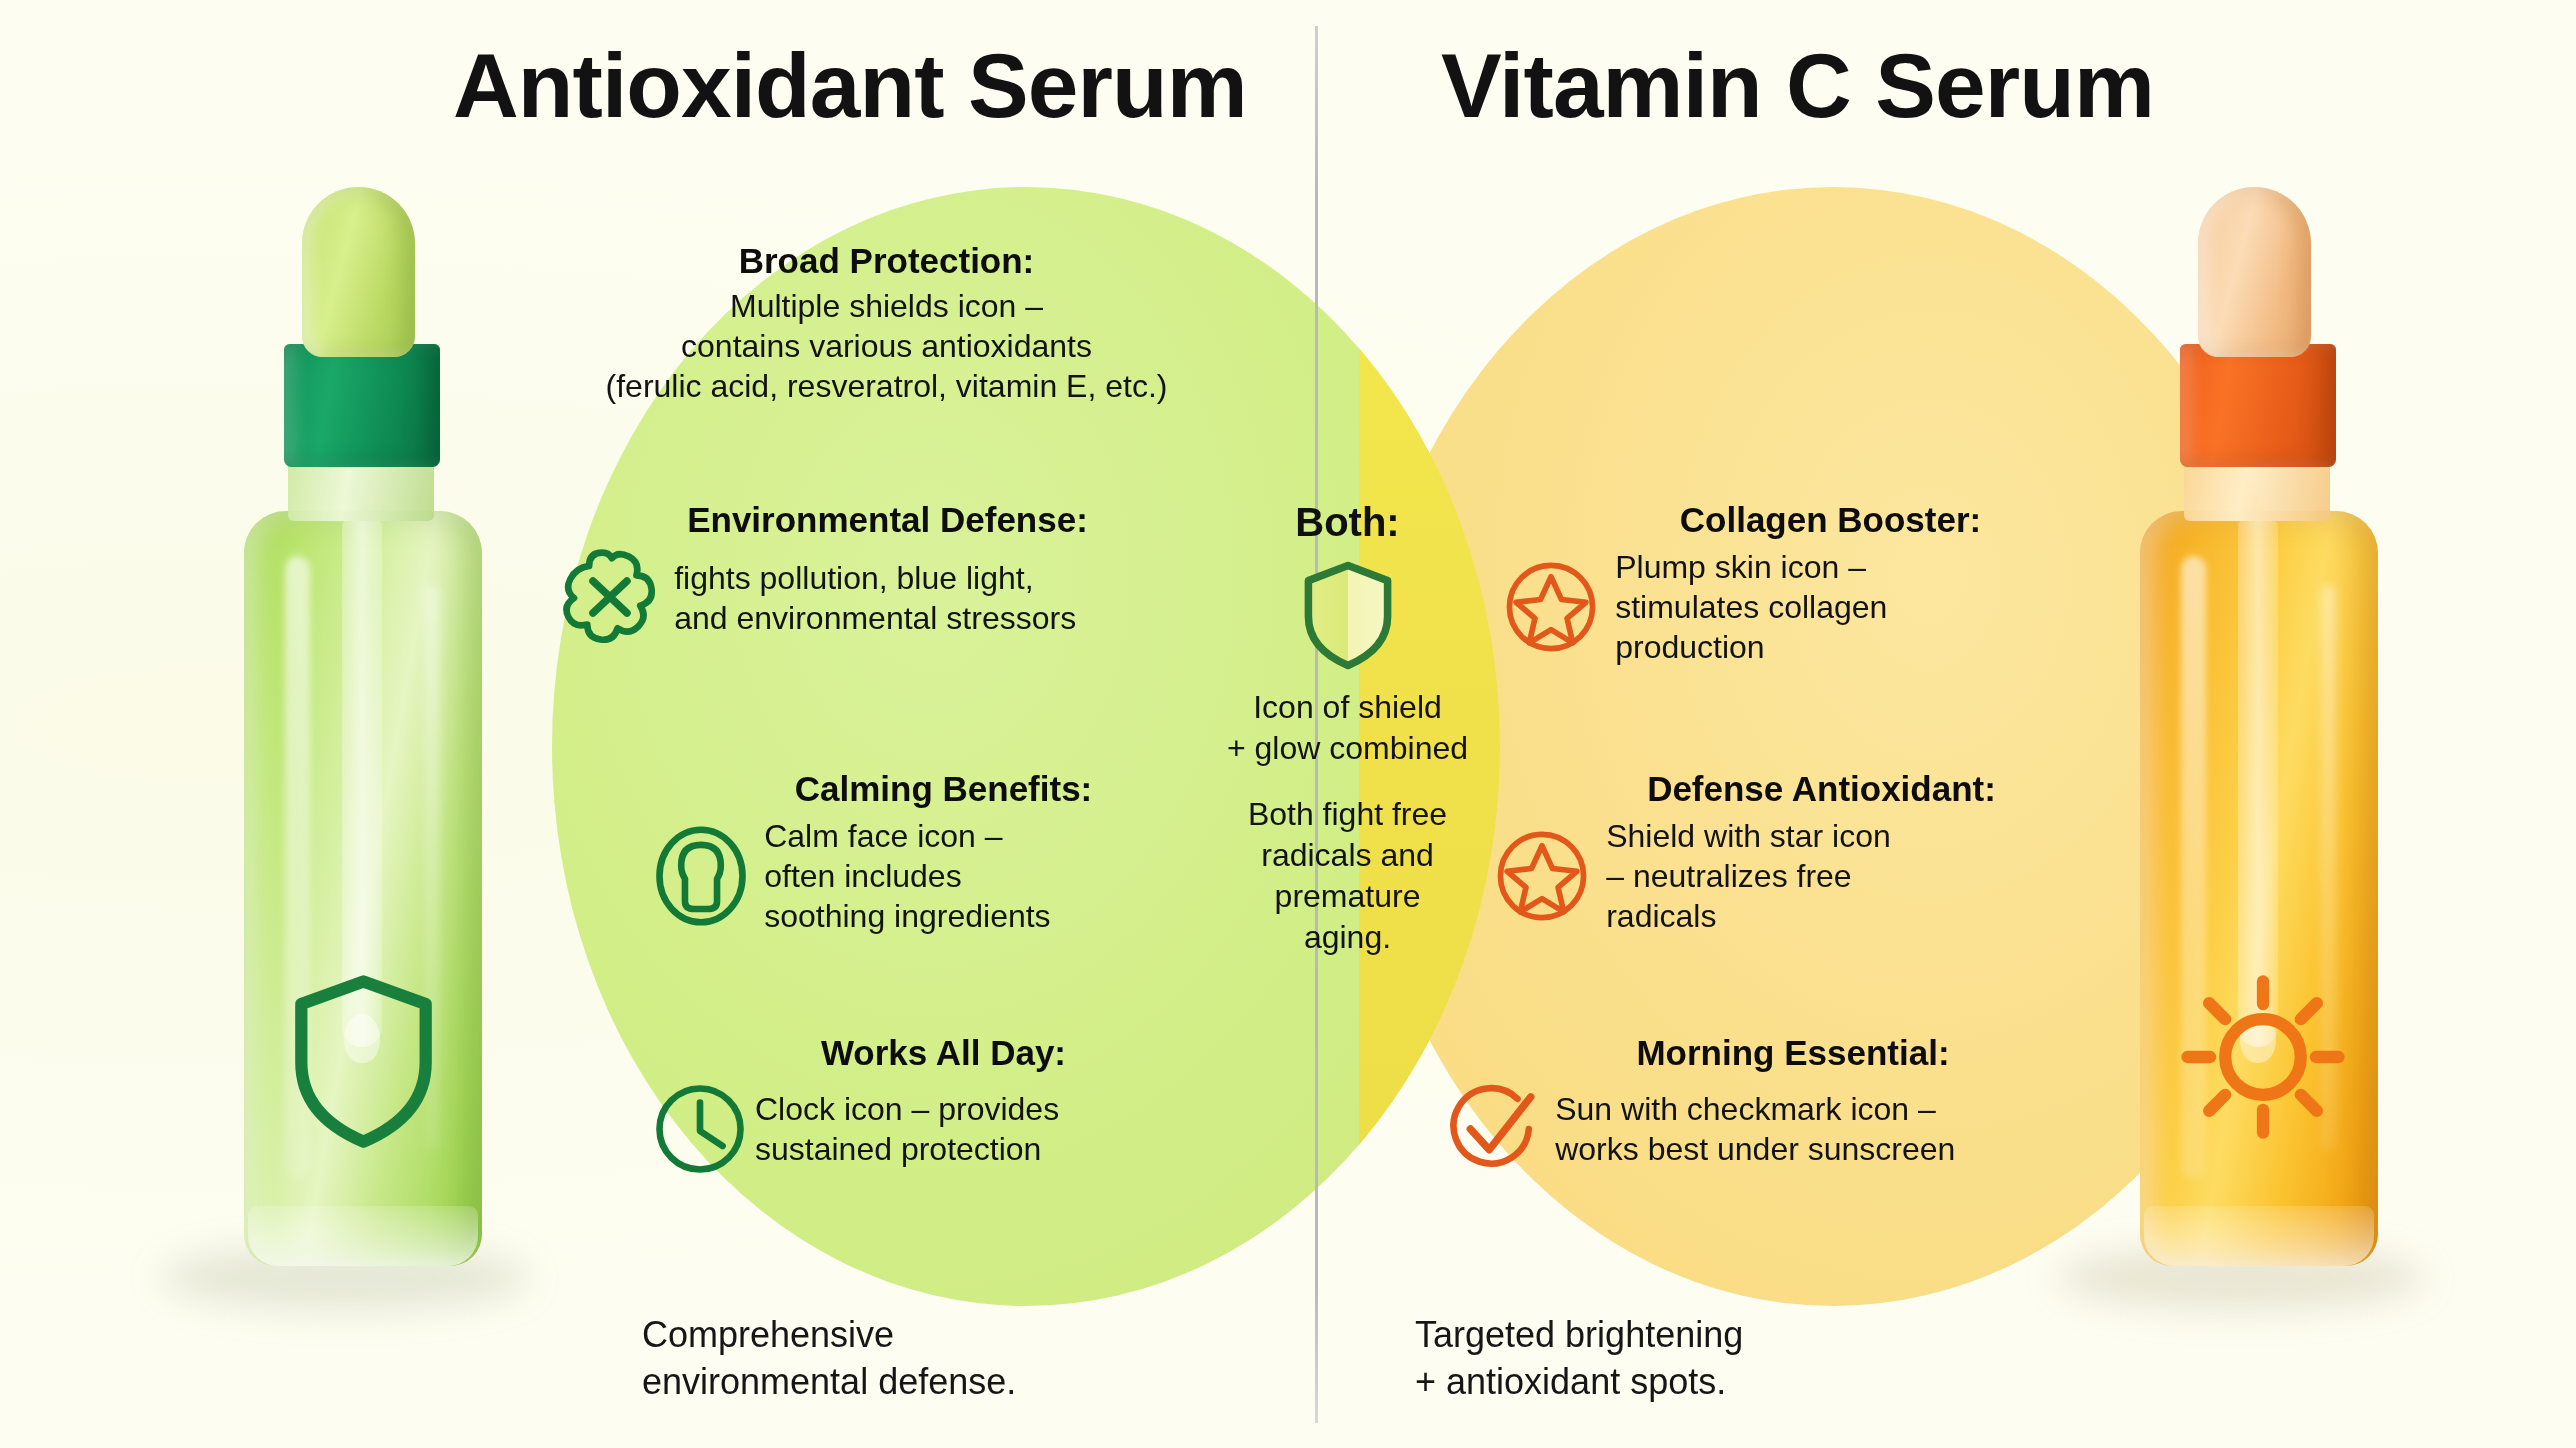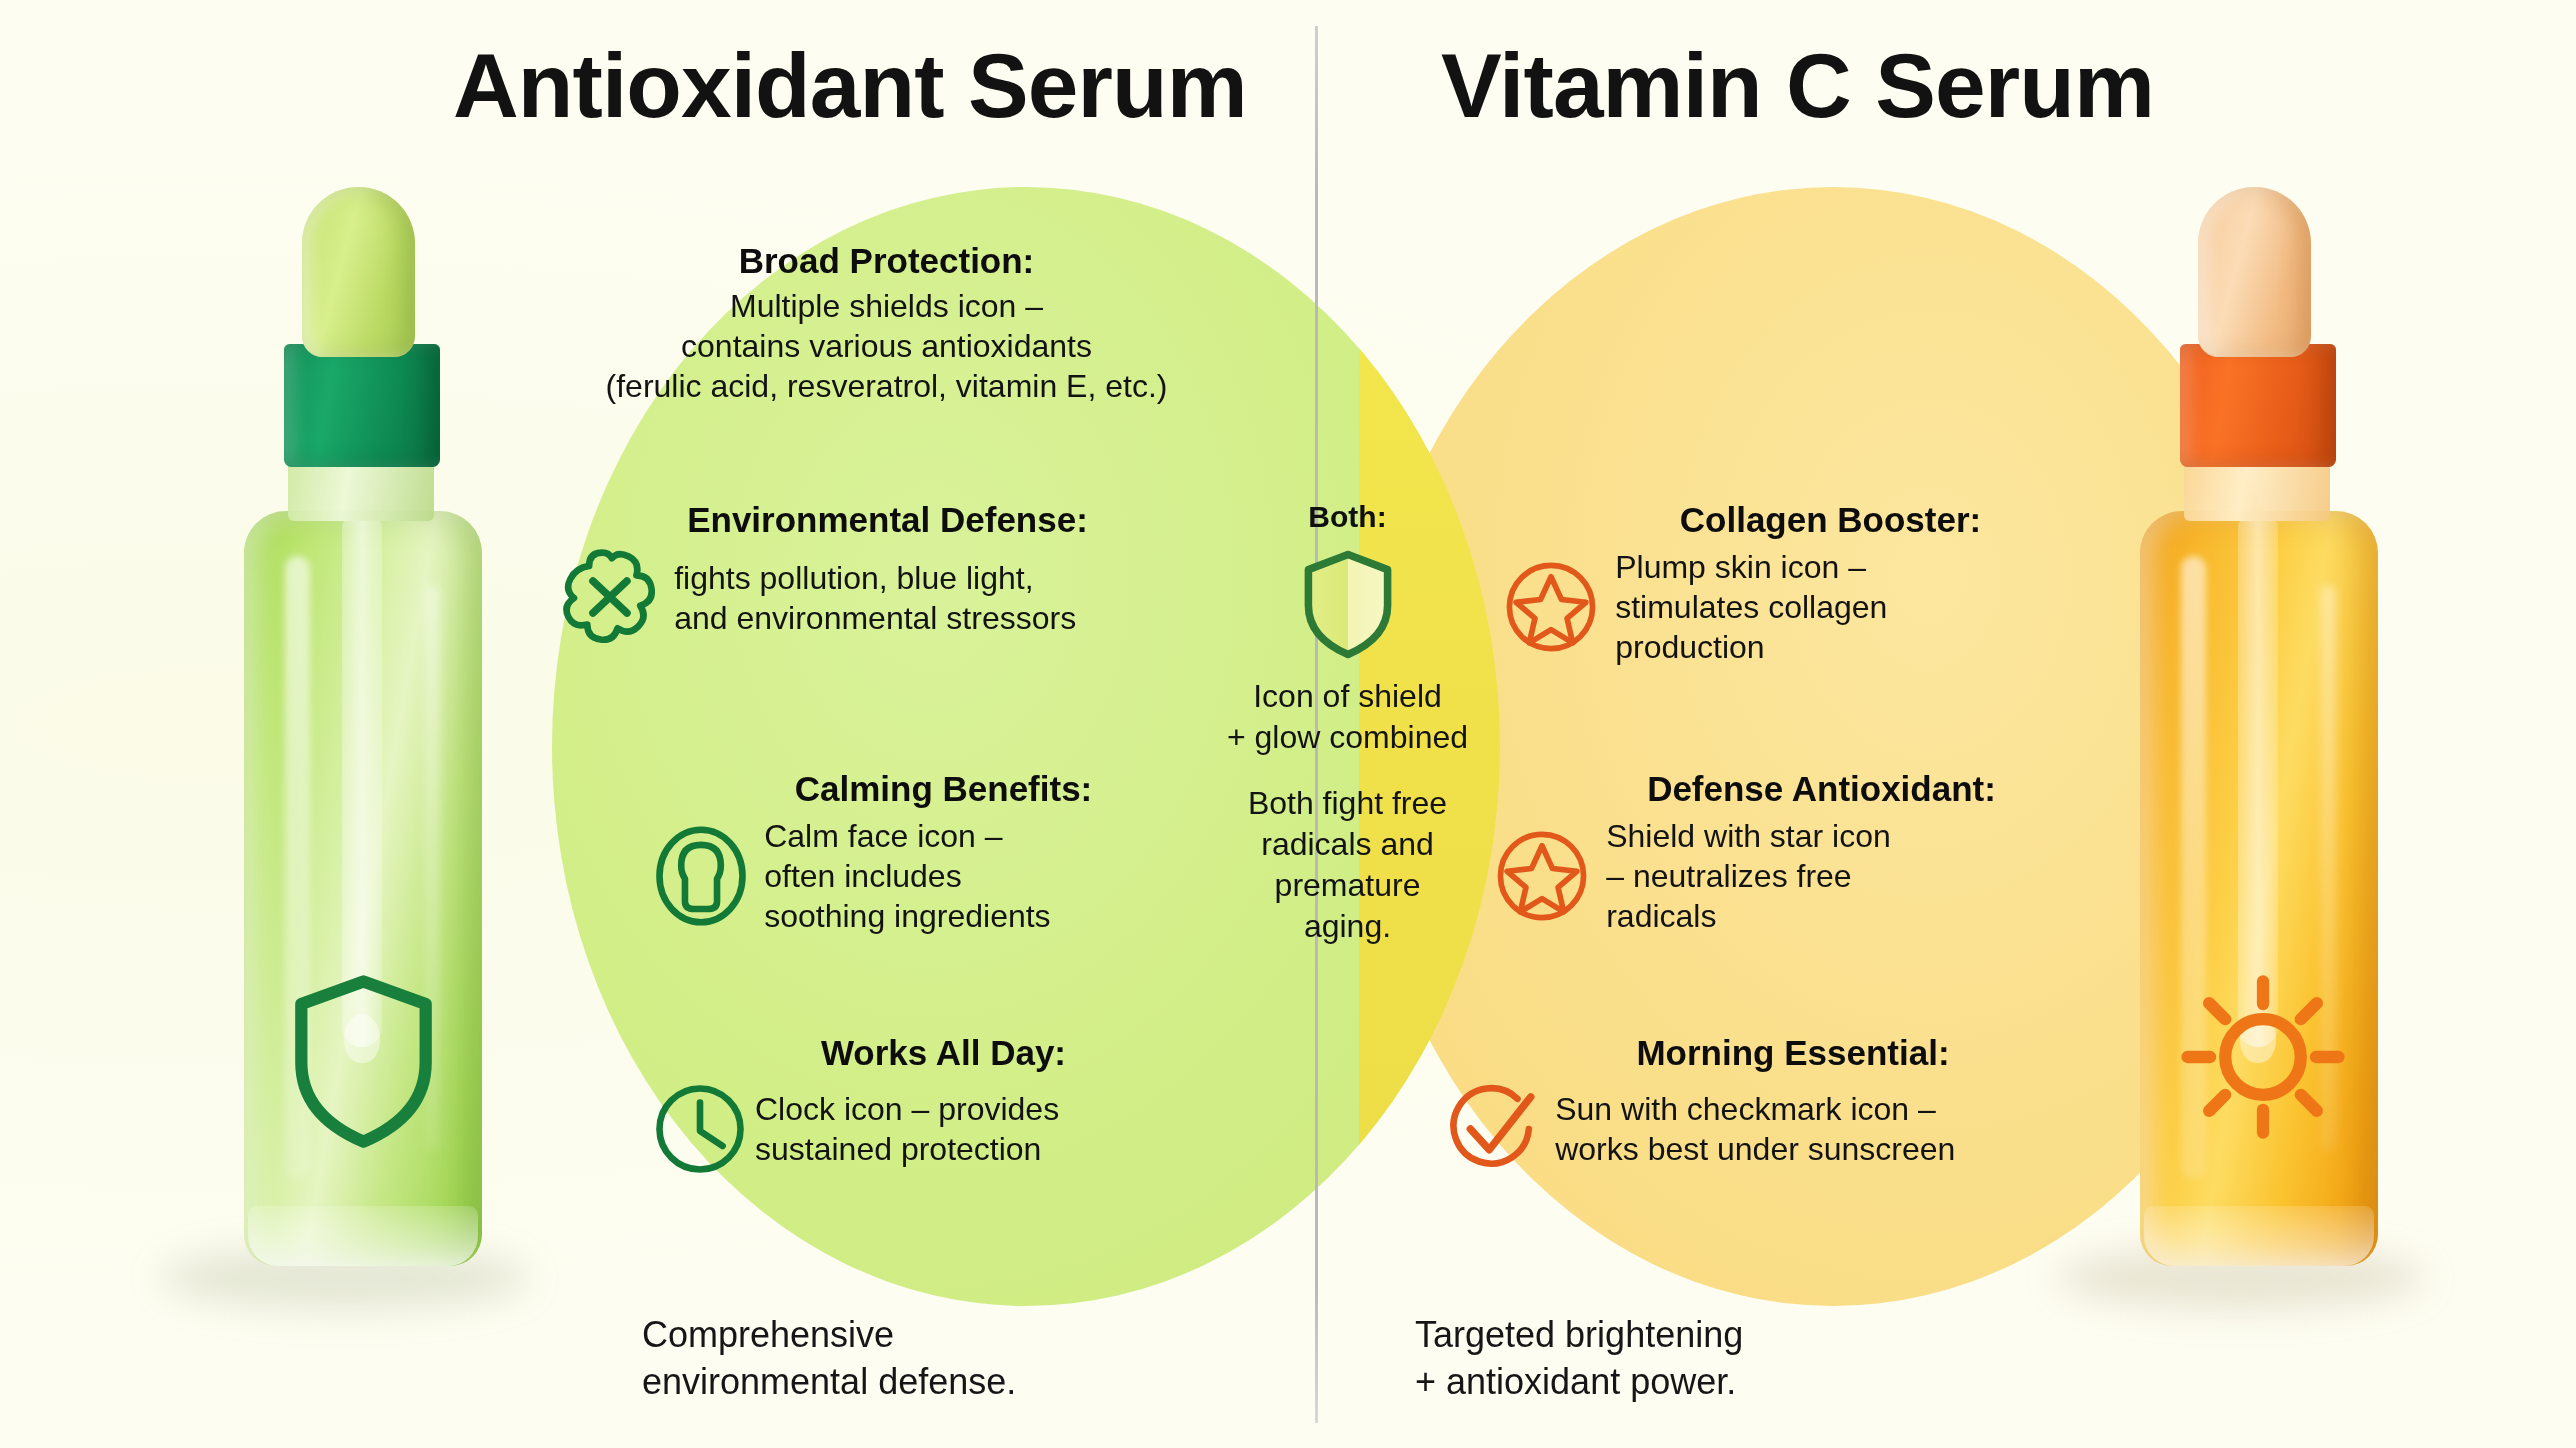--- a/index.html
+++ b/index.html
@@ -71,21 +71,21 @@
   .blk-body div{ white-space:nowrap; }
 
   .row{ display:flex; align-items:center; gap:13.2px; }
   .icon-slot{ flex:0 0 auto; display:flex; align-items:center; justify-content:center; }
 
   
   #both-col{
     position:absolute; left:1206px; top:500px; width:283px;
     text-align:center;
   }
-  #both-title{ font-size:30px; font-weight:700; color:#101010; }
+  #both-title{ font-size:40px; font-weight:700; color:#101010; }
   #both-shield{ margin:13.2px auto 11.3px; }
   .both-line{ font-size:32px; color:#131313; line-height:1.28; white-space:nowrap; }
   .both-gap{ height:24.5px; }
 
   
   .footer{
     position:absolute; top:1312px;
     font-size:36px; color:#161616; line-height:1.3; text-align:left;
   }
   #footer-left{ left:642px; width:585px; }
@@ -361,21 +361,21 @@
       </div>
     </div>
   </div>
 
   <div class="footer" id="footer-left">
     <div>Comprehensive</div>
     <div>environmental defense.</div>
   </div>
   <div class="footer" id="footer-right">
     <div>Targeted brightening</div>
-    <div>+ antioxidant power.</div>
+    <div>+ antioxidant spots.</div>
   </div>
 
   <div class="bottle" id="bottle-left">
     <div class="b-shadow" id="gl-shadow"></div>
     <div class="b-body" id="gl-body"></div>
     <div id="gl-pipette"></div>
     <div id="gl-drop"></div>
     <div id="gl-hl1"></div>
     <div id="gl-hl2"></div>
     <div id="gl-base"></div>

